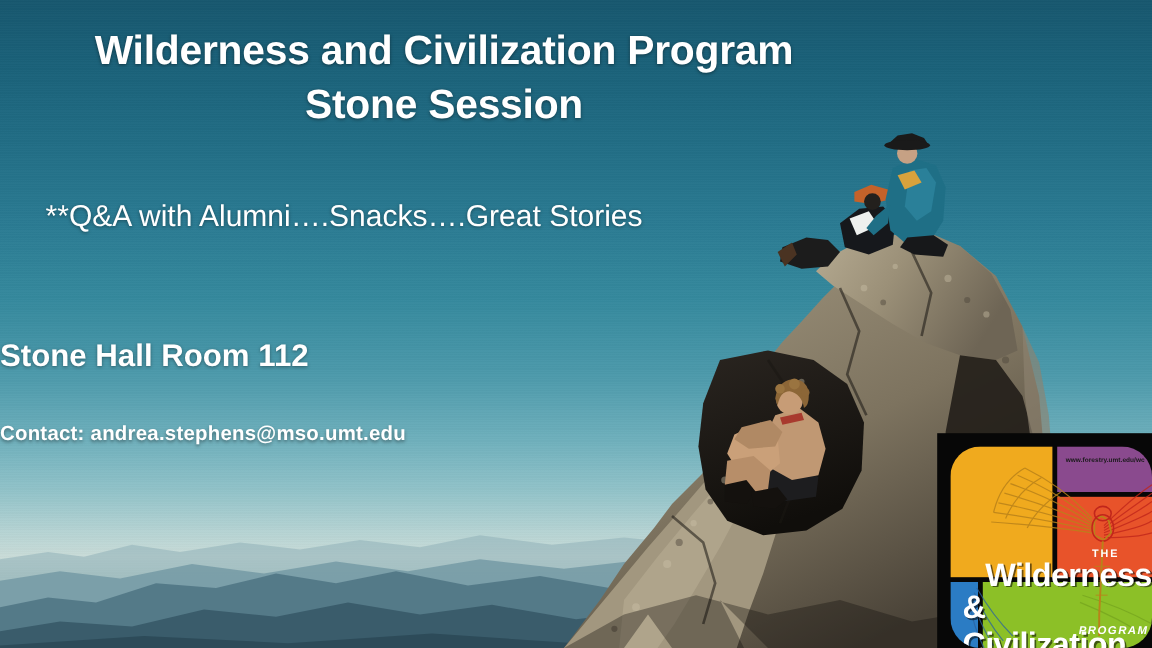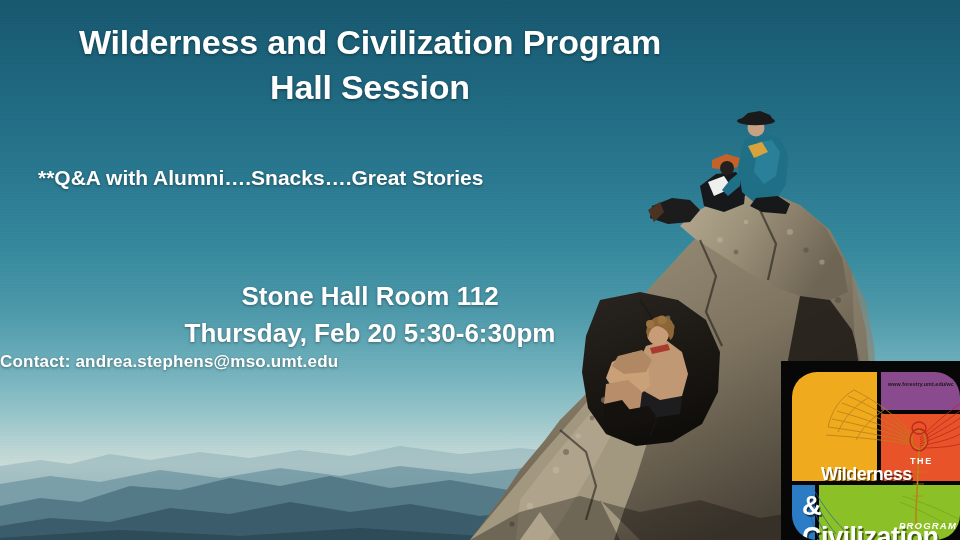--- a/index.html
+++ b/index.html
@@ -69,33 +69,33 @@
     font-weight: bold;
     line-height: 1.33;
     letter-spacing: -0.2px;
     text-shadow: 0 1px 3px rgba(0,0,0,.45);
     white-space: pre-line;
   }
   .bullets {
     position: absolute;
     top: 163px;
     left: 38px;
-    font-size: 21px;
-    font-weight: bold;
+    font-size: 25px;
+    font-weight: normal;
     line-height: 1.42;
     text-shadow: 0 1px 3px rgba(0,0,0,.4);
     text-align: center;
   }
   .bullets div { white-space: nowrap; }
   .details {
     position: absolute;
     top: 278px;
     left: 0;
     width: 740px;
-    text-align: center;
+    text-align: left;
     font-size: 26px;
     font-weight: bold;
     line-height: 1.44;
     text-shadow: 0 1px 3px rgba(0,0,0,.4);
   }
   .contact {
     position: absolute;
     top: 352px;
     left: 0;
     width: 740px;
@@ -154,21 +154,21 @@
     color: #ffffff;
     font-size: 9px;
     font-weight: bold;
     letter-spacing: 1.6px;
   }
   .logo-word1 {
     position: absolute;
     left: 29px;
     top: 92px;
     color: #ffffff;
-    font-size: 18px;
+    font-size: 27px;
     font-weight: bold;
     letter-spacing: -0.5px;
     text-shadow: 1.5px 1.5px 0 rgba(0,0,0,.55);
   }
   .logo-word2 {
     position: absolute;
     left: 10px;
     top: 119px;
     color: #ffffff;
     font-size: 27px;
@@ -327,29 +327,28 @@
         <path d="M626,410 L648,406 L656,416 L646,424 L628,422 Z" fill="#14110e"></path>
       </g>
 
       <path d="M470,540 L520,540 L540,512 L560,540 L620,540 L600,500 L640,540 L878,540 L878,520
                L820,508 L760,518 L700,500 L640,512 L580,496 L520,512 Z" fill="#120f0c" opacity=".35"></path>
     </svg>
   </div>
 
   <div class="poster-text">
     <div class="title">Wilderness and Civilization Program
-Hall Session</div>
+Stone Session</div>
 
     <div class="bullets">
       <div>**Q&amp;A with Alumni….Snacks….Great Stories</div>
     </div>
 
     <div class="details">
       <div>Stone Hall Room 112</div>
-      <div>Thursday, Feb 20  5:30-6:30pm</div>
     </div>
 
     <div class="contact">Contact: andrea.stephens@mso.umt.edu</div>
   </div>
 
   <div class="logo">
     <div class="logo-inner">
       <div class="blk blk-yellow"></div>
       <div class="blk blk-purple"></div>
       <div class="blk blk-red"></div>

